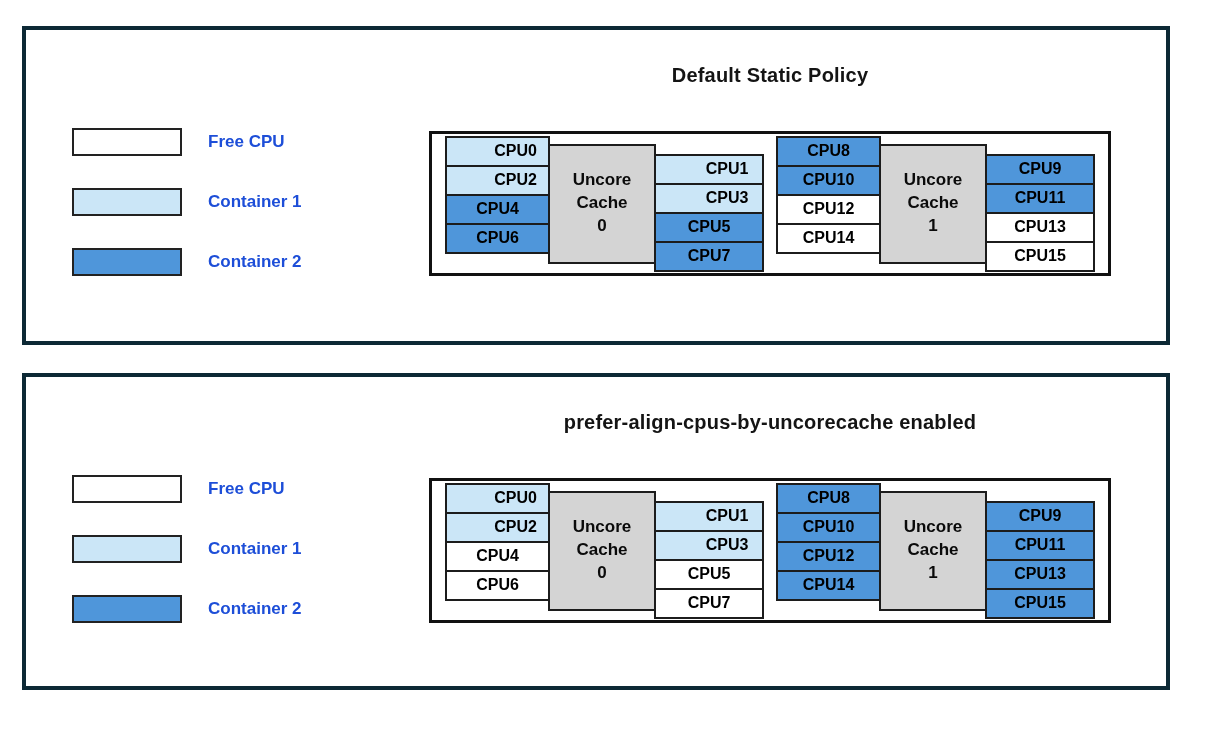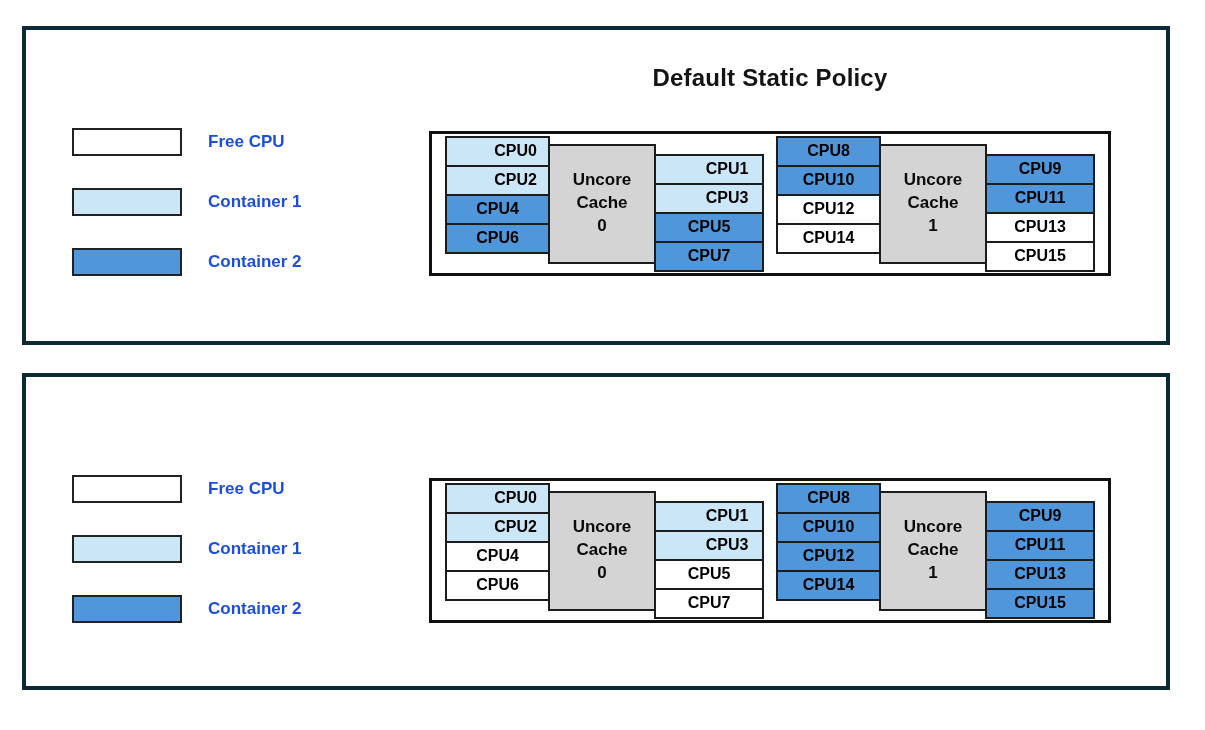--- a/index.html
+++ b/index.html
@@ -25,21 +25,21 @@
   }
   #panel-top { top: 26px; height: 319px; }
   #panel-bottom { top: 373px; height: 317px; }
 
   .panel-title {
     position: absolute;
     left: 403px;
     top: 34px;
     width: 682px;
     text-align: center;
-    font-size: 24px;
+    font-size: 20px;
     font-weight: bold;
     color: #141414;
     letter-spacing: 0.2px;
     white-space: nowrap;
   }
 
   .legend {
     position: absolute;
     left: 46px;
     top: 98px;
@@ -186,20 +186,21 @@
           <div class="cpu-cell" data-type="container2">CPU9</div>
           <div class="cpu-cell" data-type="container2">CPU11</div>
           <div class="cpu-cell" data-type="free">CPU13</div>
           <div class="cpu-cell" data-type="free">CPU15</div>
         </div>
       </div>
     </div>
   </div>
 
   <div class="panel" id="panel-bottom">
+    <div class="panel-title">prefer-align-cpus-by-uncorecache enabled</div>
 
     <div class="legend">
       <div class="legend-item">
         <div class="legend-swatch" data-type="free"></div>
         <div class="legend-label">Free CPU</div>
       </div>
       <div class="legend-item">
         <div class="legend-swatch" data-type="container1"></div>
         <div class="legend-label">Container 1</div>
       </div>

